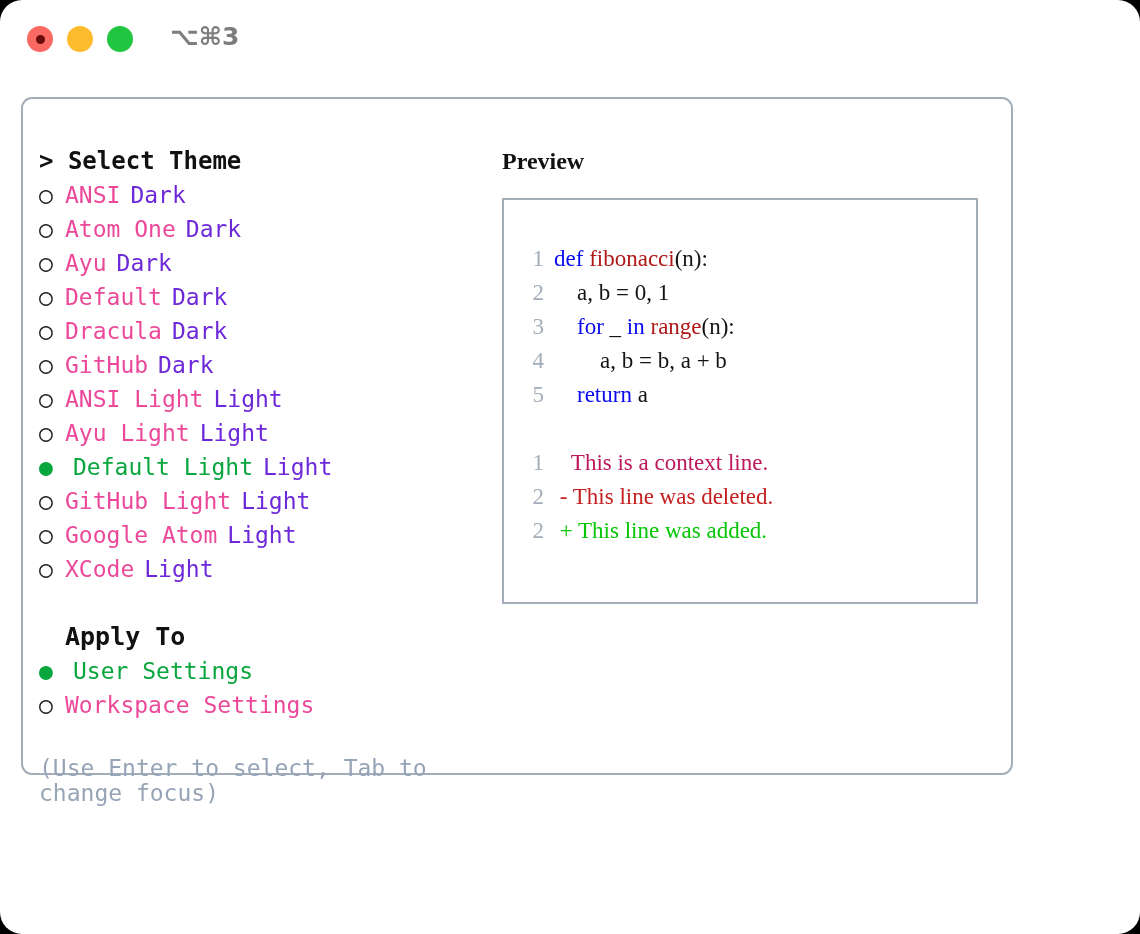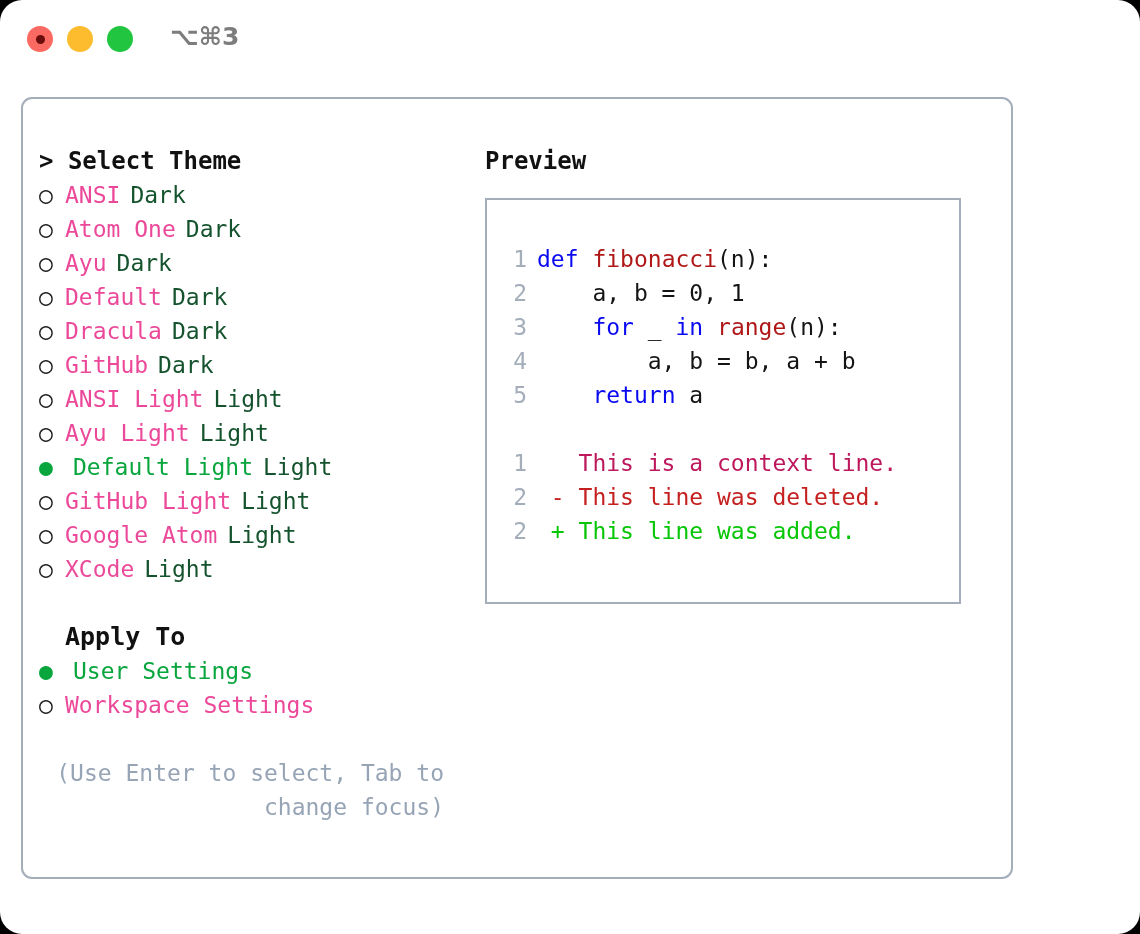--- a/index.html
+++ b/index.html
@@ -71,21 +71,21 @@
     font-family: "DejaVu Sans", "Liberation Sans", sans-serif;
     white-space: pre;
   }
 
   
   .dialog {
     position: absolute;
     left: 21px;
     top: 97px;
     width: 992px;
-    height: 782px;
+    height: 678px;
     box-sizing: border-box;
     border: 2px solid #a3aeba;
     border-radius: 11px;
     background: #ffffff;
   }
 
   .columns {
     position: absolute;
     left: 0; top: 0;
     width: 100%;
@@ -121,52 +121,52 @@
     display: inline-block;
     width: 26px;
     flex: 0 0 26px;
     color: #222222;
     font-size: 23px;
   }
   .opt-row.selected .bullet { color: #09a63e; }
   .opt-label { color: #ec4899; }
   .opt-row.selected .opt-label { color: #09a63e; margin-left: 8px; }
   .opt-cat {
-    color: #14532d;
+    color: #6d28d9;
     padding-left: 10px;
   }
 
   .spacer-row { height: 34px; }
 
   .apply-title {
     font-size: 25px;
     font-weight: bold;
     color: #111111;
     padding-left: 26px;
     height: 34px;
     line-height: 34px;
     white-space: pre;
   }
 
   .hint {
     margin-top: 34px;
     font-size: 23px;
-    line-height: 34px;
+    line-height: 25px;
     color: #96a4b6;
     width: 405px;
     white-space: pre-wrap;
-    text-align: right;
   }
 
   
   .right-col {
     position: absolute;
-    left: 462px;
+    left: 479px;
     top: 45px;
     width: 490px;
+    font-family: Liberation Serif, serif;
   }
   .preview-title {
     font-size: 24px;
     font-weight: bold;
     color: #111111;
     line-height: 34px;
     height: 34px;
     white-space: pre;
   }
   .preview-box {

